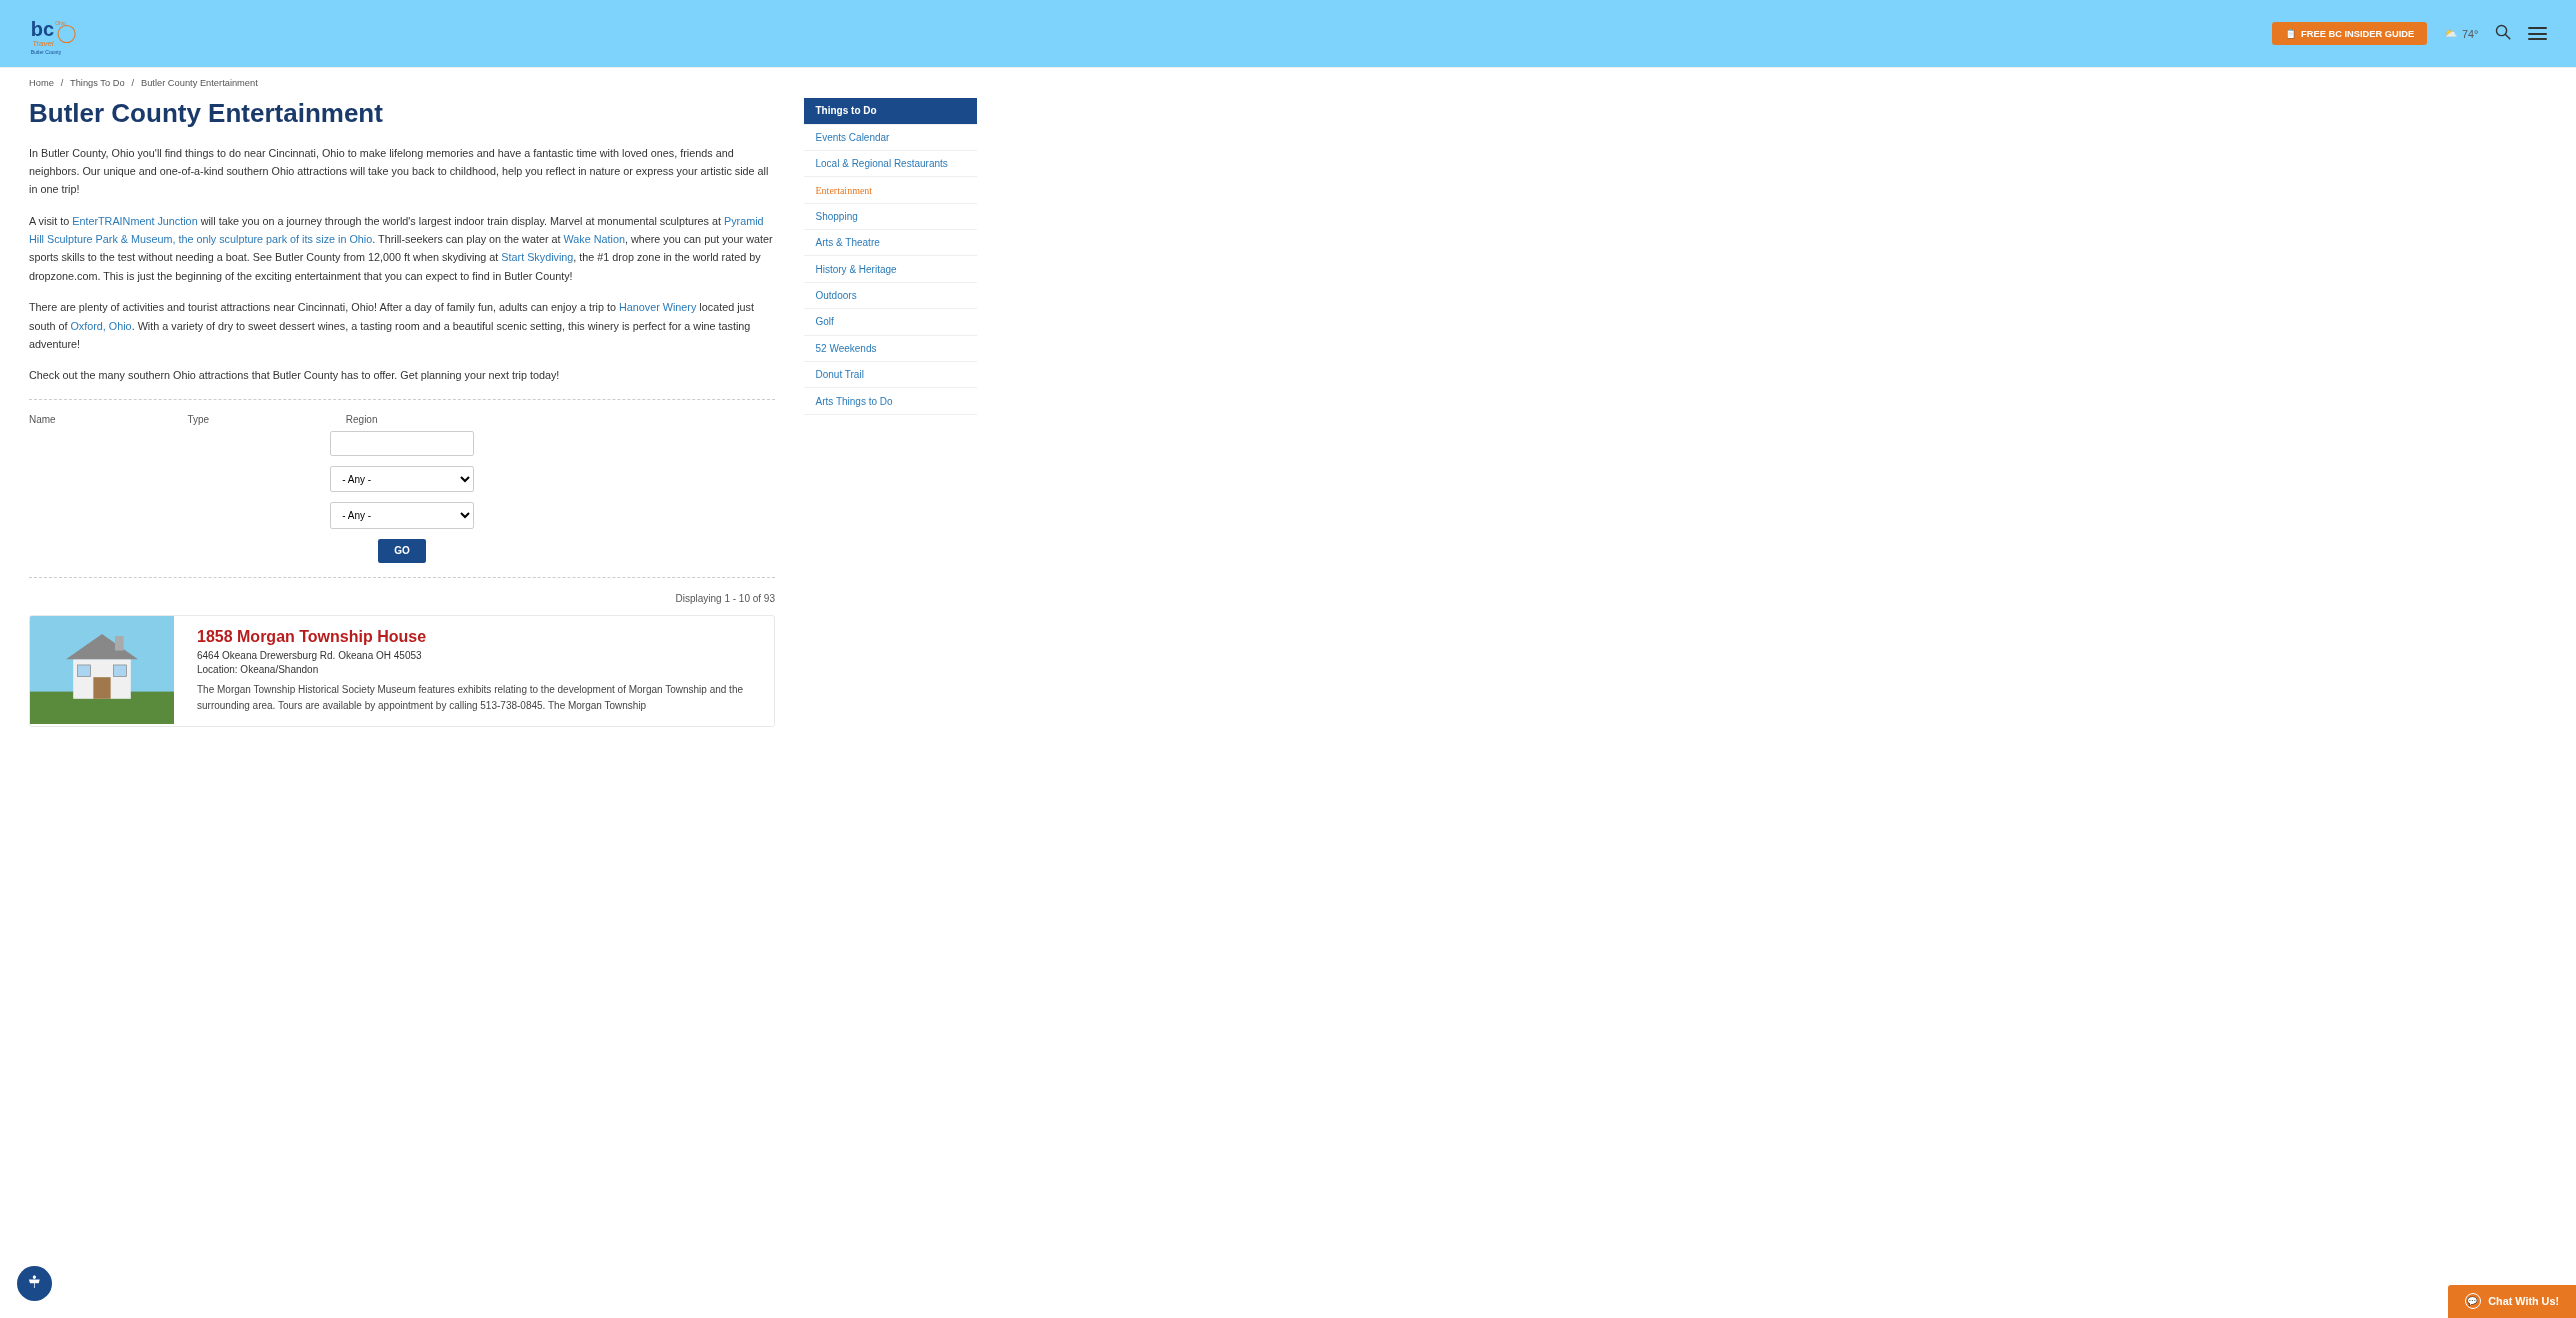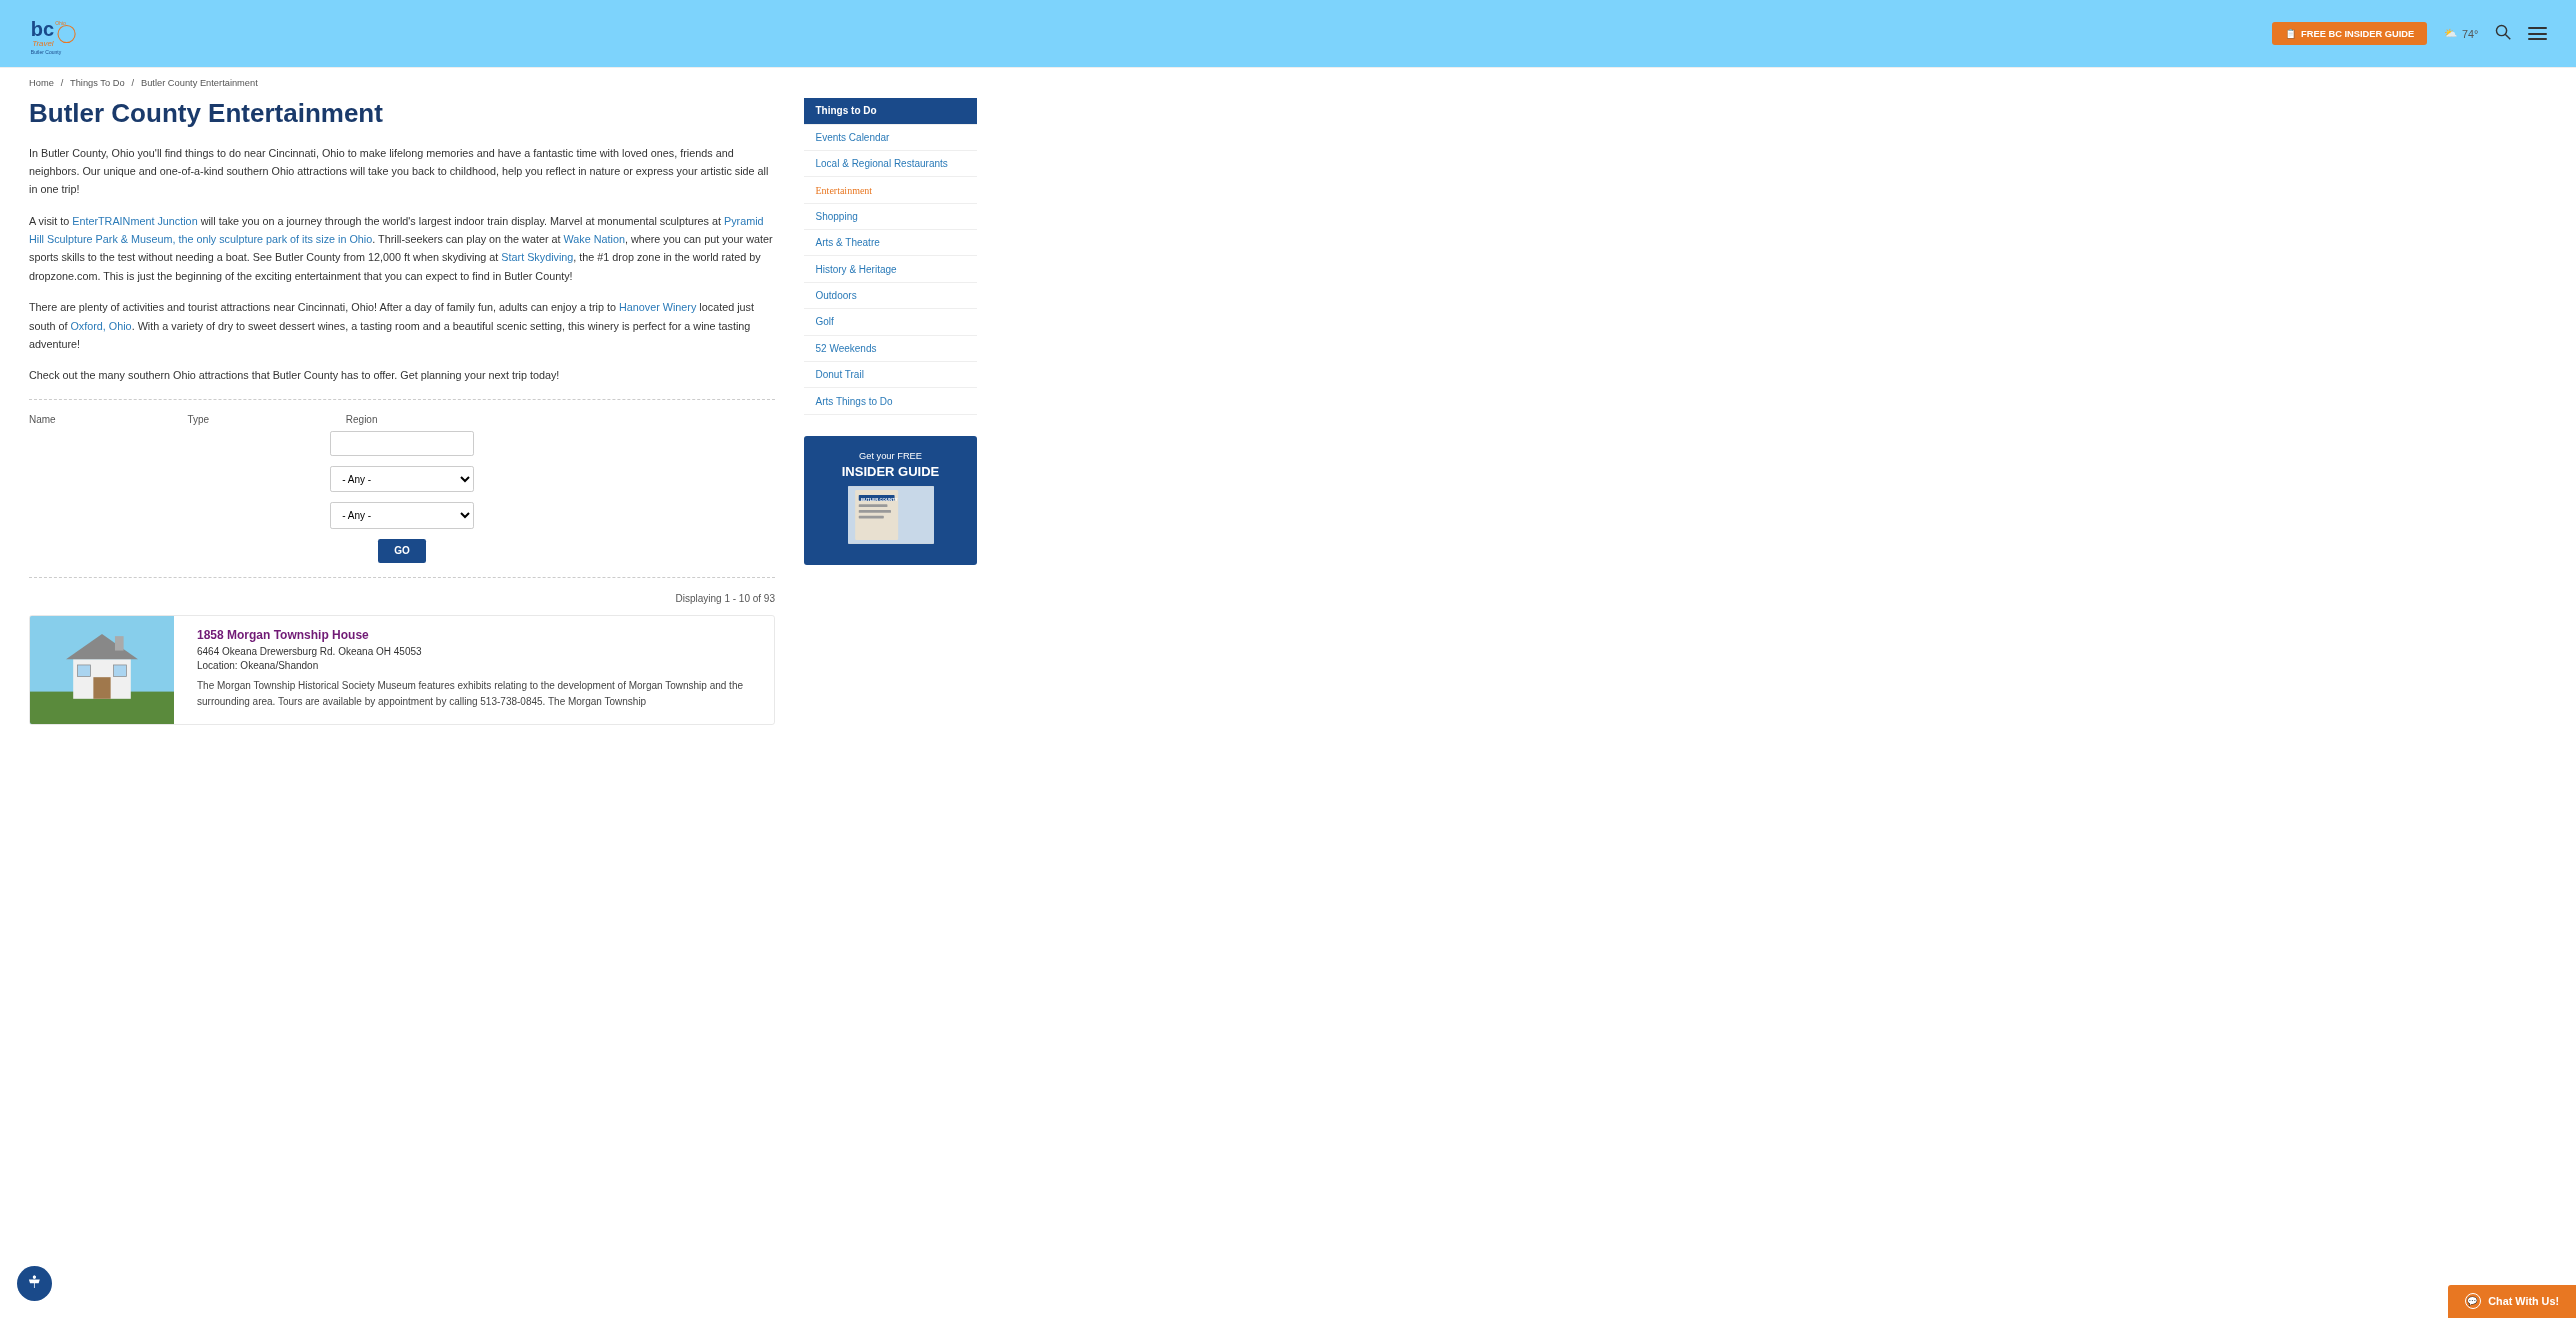--- a/index.html
+++ b/index.html
@@ -218,23 +218,23 @@
     }
     .listing-img svg {
       width: 100%;
       height: 100%;
     }
     .listing-info {
       padding: 11.5px 8.6px;
       flex: 1;
     }
     .listing-title {
-      font-size: 12px;
-      font-weight: bold;
-      color: #701a75;
+      font-size: 16px;
+      font-weight: bold;
+      color: #b91c1c;
       margin-bottom: 4.3px;
     }
     .listing-address {
       font-size: 10px;
       color: #333;
       margin-bottom: 3px;
     }
     .listing-location {
       font-size: 10px;
       color: #333;
@@ -452,36 +452,20 @@
       <a class="sidebar-nav-item">Shopping</a>
       <a class="sidebar-nav-item">Arts &amp; Theatre</a>
       <a class="sidebar-nav-item">History &amp; Heritage</a>
       <a class="sidebar-nav-item">Outdoors</a>
       <a class="sidebar-nav-item">Golf</a>
       <a class="sidebar-nav-item">52 Weekends</a>
       <a class="sidebar-nav-item">Donut Trail</a>
       <a class="sidebar-nav-item">Arts Things to Do</a>
     </nav>
 
-    <div class="insider-widget">
-      <div class="insider-widget-title">Get your FREE</div>
-      <div class="insider-widget-sub">INSIDER GUIDE</div>
-
-      <div class="insider-widget-img">
-        <svg viewBox="0 0 120 80" width="86" height="58" style="font-size:16px">
-          <rect width="120" height="80" fill="#c8d8e8"></rect>
-          <rect x="10" y="5" width="60" height="70" fill="#e8e0d0" rx="2"></rect>
-          <rect x="15" y="12" width="50" height="8" fill="#1a4a8a" rx="1"></rect>
-          <rect x="15" y="25" width="40" height="4" fill="#999" rx="1"></rect>
-          <rect x="15" y="33" width="45" height="4" fill="#999" rx="1"></rect>
-          <rect x="15" y="41" width="35" height="4" fill="#999" rx="1"></rect>
-          <text x="18" y="20" font-size="6" fill="#fff" font-family="Arial" font-weight="bold">BUTLER COUNTY</text>
-        </svg>
-      </div>
-    </div>
   </aside>
 </div>
 
 <div class="accessibility-btn">
   <svg viewBox="0 0 24 24" fill="#fff" xmlns="http://www.w3.org/2000/svg">
     <circle cx="12" cy="4" r="2" fill="#fff"></circle>
     <path d="M19 7H5l1.5 5h5v6h1v-6h5L19 7z" fill="#fff"></path>
     <circle cx="12" cy="4" r="2"></circle>
   </svg>
 </div>

